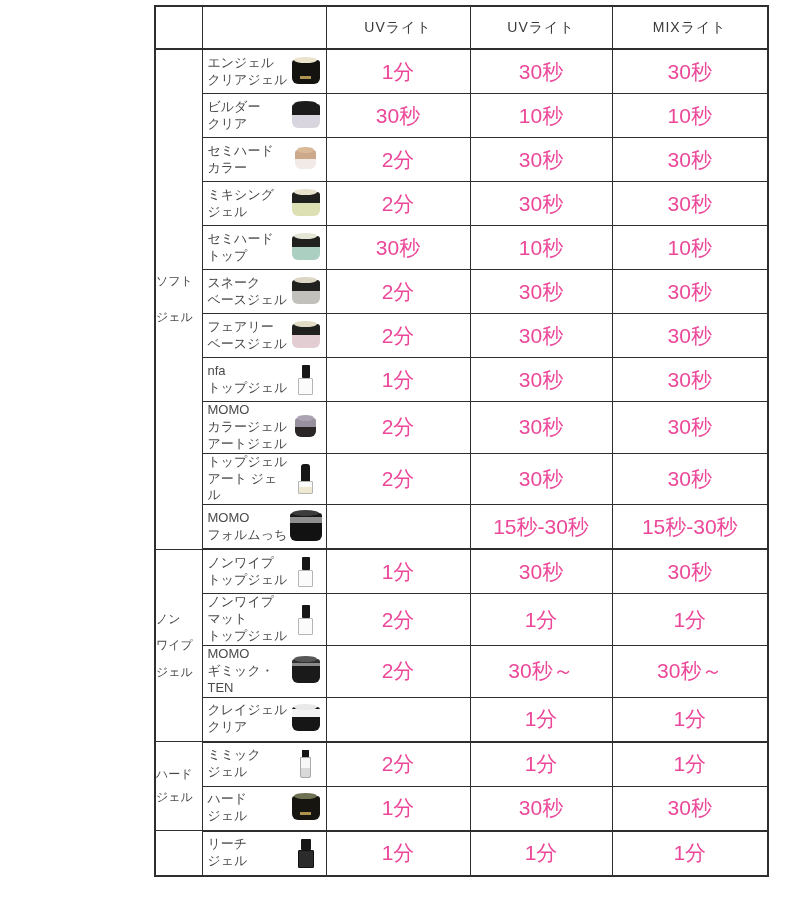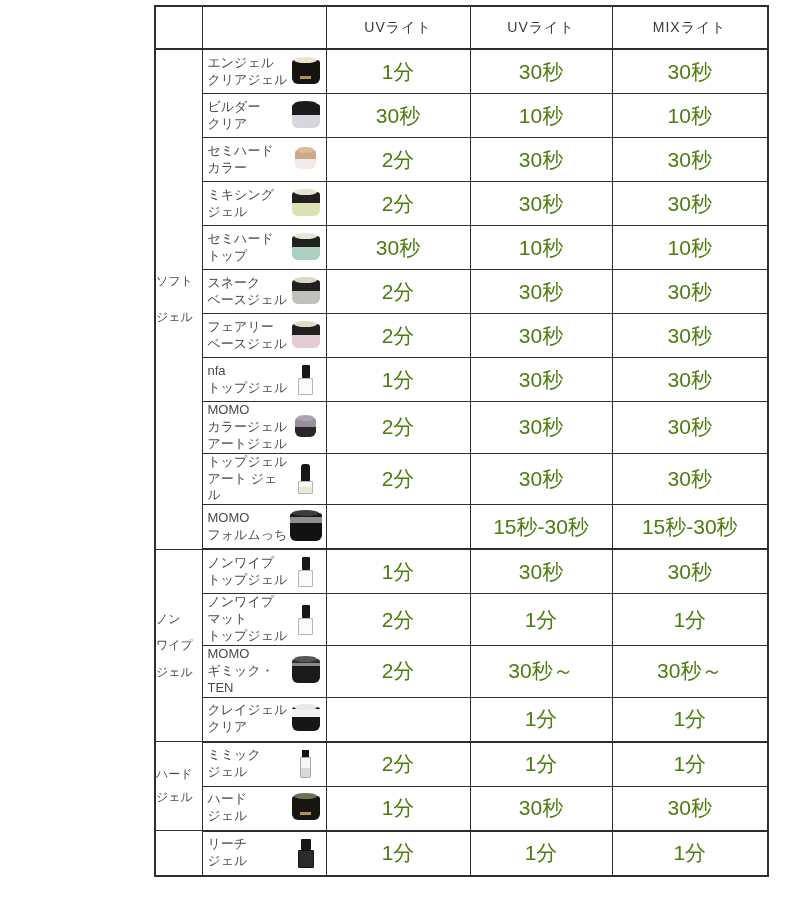--- a/index.html
+++ b/index.html
@@ -27,21 +27,21 @@
   }
   td.cat.lh-big{line-height:3.0;}
   td.cat.lh-mid{line-height:2.2;margin-top:43px;}
   td.cat.lh-sm{line-height:1.9;}
   .prodwrap{display:flex;align-items:center;height:100%;padding:0 2px 0 5px;}
   .name{
     flex:1;text-align:left;font-size:13px;line-height:1.3;
     color:#4a4a4a;white-space:pre-line;
   }
   .pimg{width:36px;display:flex;align-items:center;justify-content:center;flex:none;}
-  td.time{font-size:21px;text-align:center;color:#4d7c0f;}
+  td.time{font-size:21px;text-align:center;color:#ec4899;}
 
   
   .jar{position:relative;width:28px;height:24px;border-radius:3px 3px 6px 6px;
        background:linear-gradient(var(--lid) 0 45%, var(--body) 45%);}
   .jar::before{content:"";position:absolute;left:8%;right:8%;top:-3px;height:6px;
        border-radius:50%;background:var(--dome);}
   .jar.sm{width:21px;height:19px;}
   .jar.lg{width:32px;height:28px;}
   .jar.gold::after{content:"";position:absolute;left:30%;right:30%;bottom:5px;height:3px;background:#ad934e;}
   .p1{--lid:#151310;--body:#151310;--dome:#ebe3cb;}

